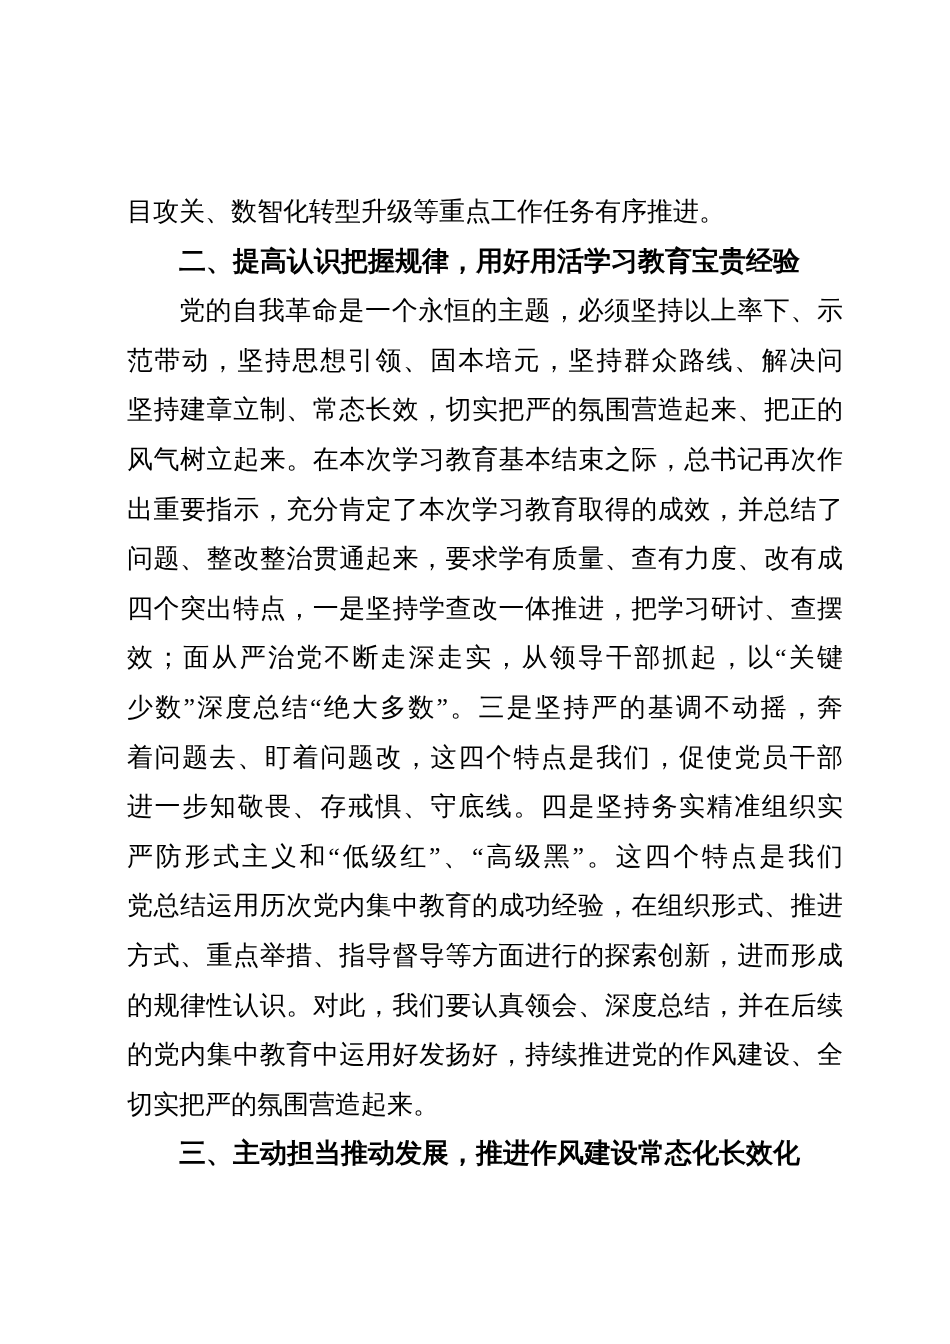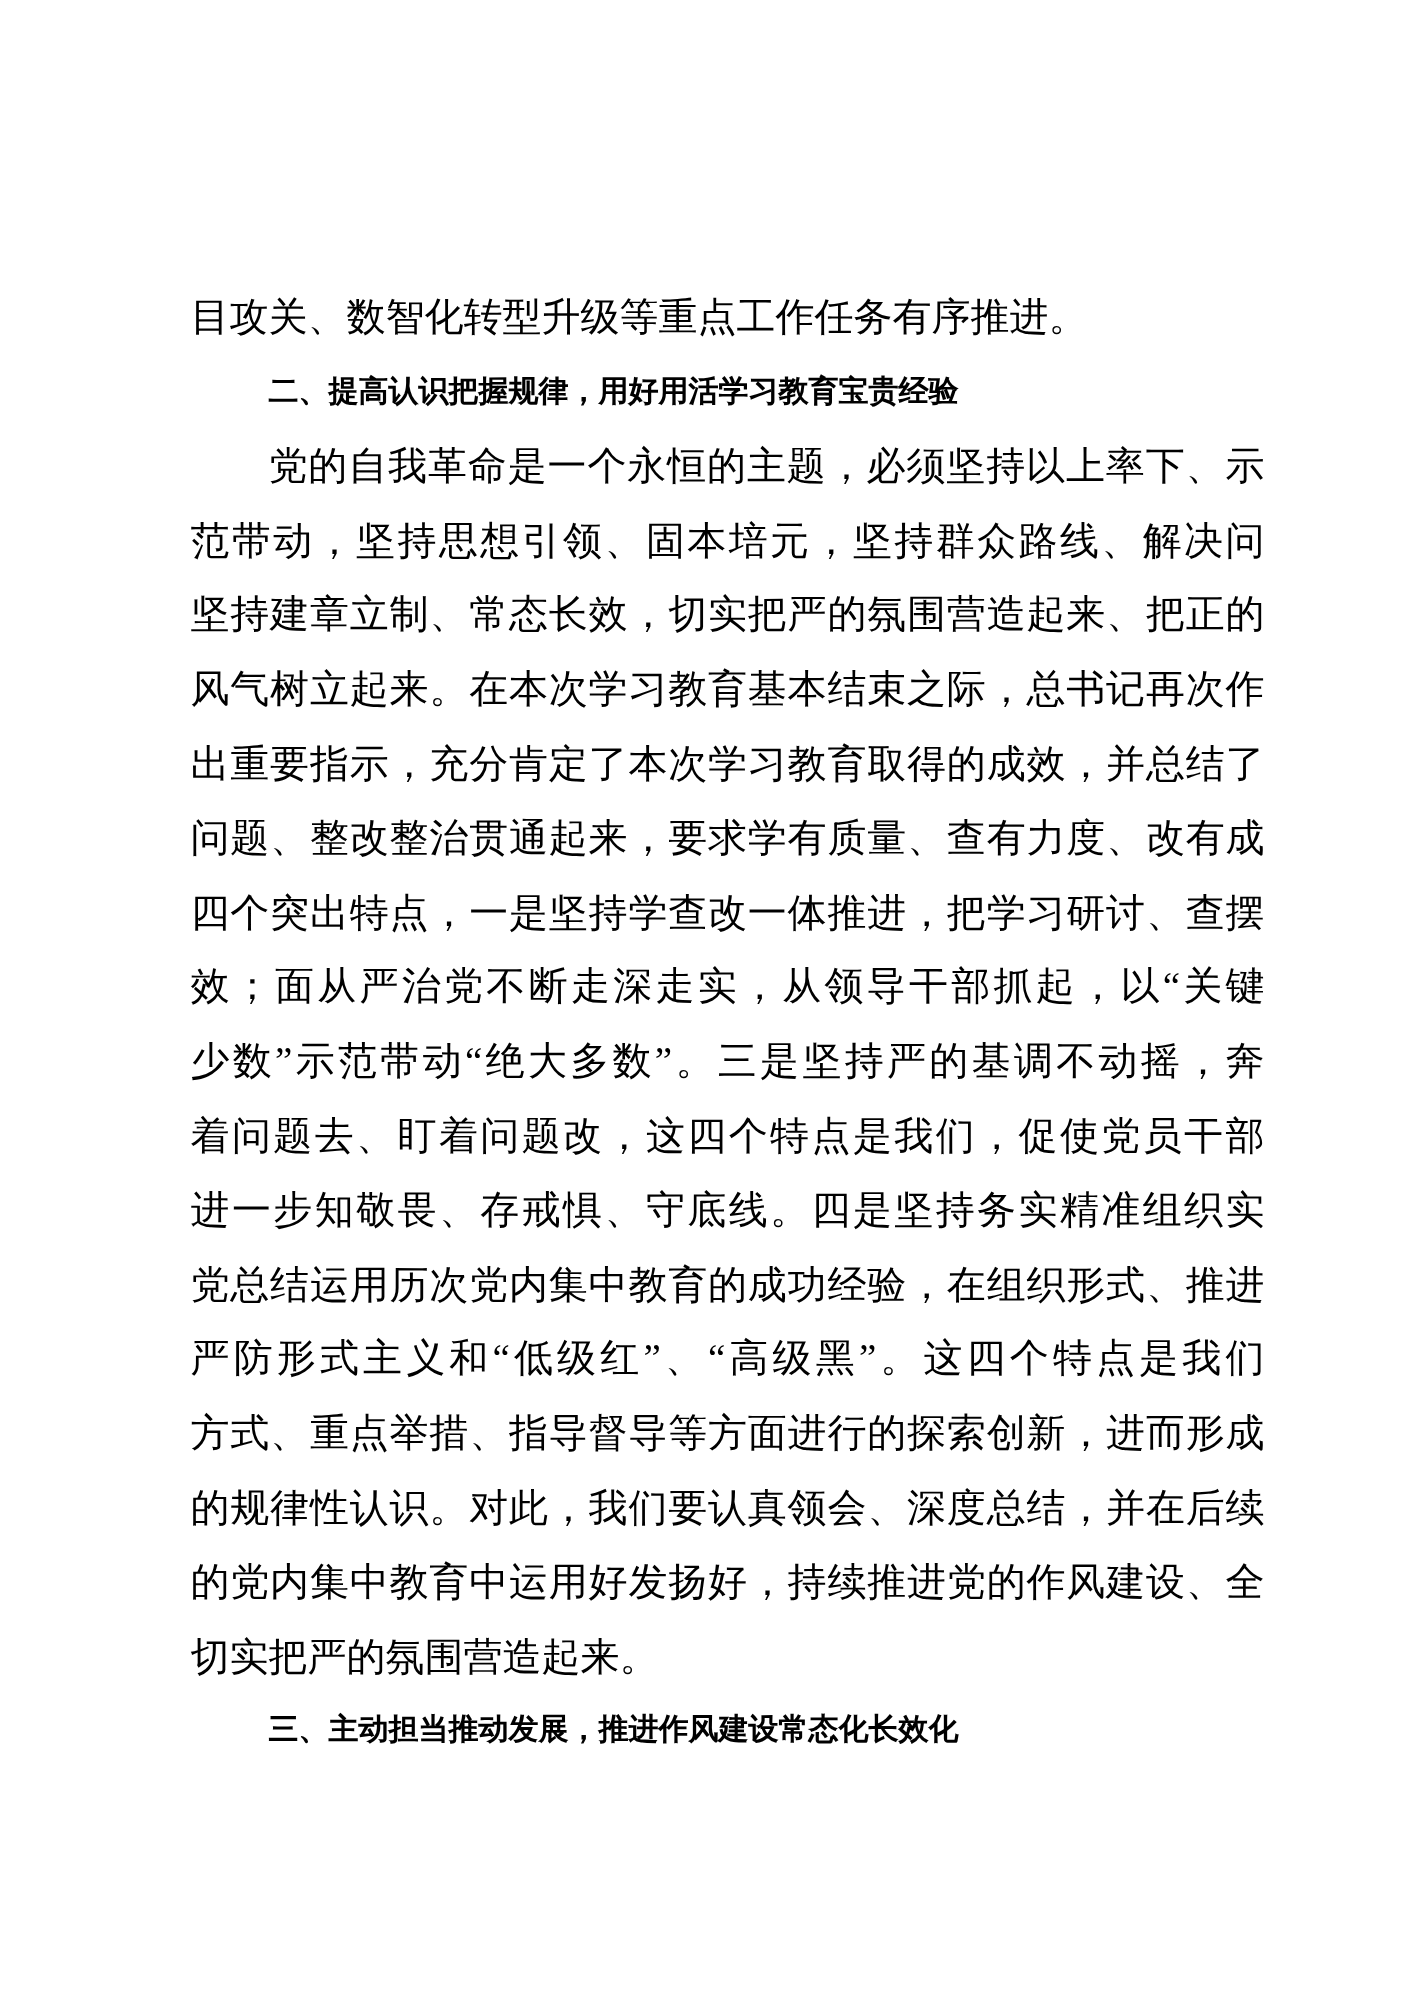--- a/index.html
+++ b/index.html
@@ -35,45 +35,45 @@
   .ln.end {
     text-align: left;
     text-align-last: left;
   }
   .ln.indent {
     text-indent: 52px;
   }
   .ln.head {
     font-family: "Liberation Sans", "DejaVu Sans", sans-serif;
     font-weight: bold;
-    font-size: 20px;
+    font-size: 27px;
     text-align: left;
     text-align-last: left;
     text-indent: 52px;
   }
 </style>
 </head>
 <body>
 
 <div class="page">
   <div class="doc">
     <div class="ln end">目攻关、数智化转型升级等重点工作任务有序推进。</div>
     <div class="ln head">二、提高认识把握规律，用好用活学习教育宝贵经验</div>
     <div class="ln indent">党的自我革命是一个永恒的主题，必须坚持以上率下、示</div>
     <div class="ln">范带动，坚持思想引领、固本培元，坚持群众路线、解决问题，</div>
     <div class="ln">坚持建章立制、常态长效，切实把严的氛围营造起来、把正的</div>
     <div class="ln">风气树立起来。在本次学习教育基本结束之际，总书记再次作</div>
     <div class="ln">出重要指示，充分肯定了本次学习教育取得的成效，并总结了</div>
     <div class="ln">问题、整改整治贯通起来，要求学有质量、查有力度、改有成</div>
     <div class="ln">四个突出特点，一是坚持学查改一体推进，把学习研讨、查摆</div>
     <div class="ln">效；面从严治党不断走深走实，从领导干部抓起，以“关键</div>
-    <div class="ln">少数”示范带动“绝大多数”。三是坚持严的基调不动摇，奔</div>
+    <div class="ln">少数”深度总结“绝大多数”。三是坚持严的基调不动摇，奔</div>
     <div class="ln">着问题去、盯着问题改，这四个特点是我们，促使党员干部</div>
     <div class="ln">进一步知敬畏、存戒惧、守底线。四是坚持务实精准组织实施，</div>
+    <div class="ln">严防形式主义和“低级红”、“高级黑”。这四个特点是我们</div>
     <div class="ln">党总结运用历次党内集中教育的成功经验，在组织形式、推进</div>
-    <div class="ln">严防形式主义和“低级红”、“高级黑”。这四个特点是我们</div>
     <div class="ln">方式、重点举措、指导督导等方面进行的探索创新，进而形成</div>
     <div class="ln">的规律性认识。对此，我们要认真领会、深度总结，并在后续</div>
     <div class="ln">的党内集中教育中运用好发扬好，持续推进党的作风建设、全</div>
     <div class="ln end">切实把严的氛围营造起来。</div>
     <div class="ln head">三、主动担当推动发展，推进作风建设常态化长效化</div>
   </div>
 </div>
 
 </body></html>

